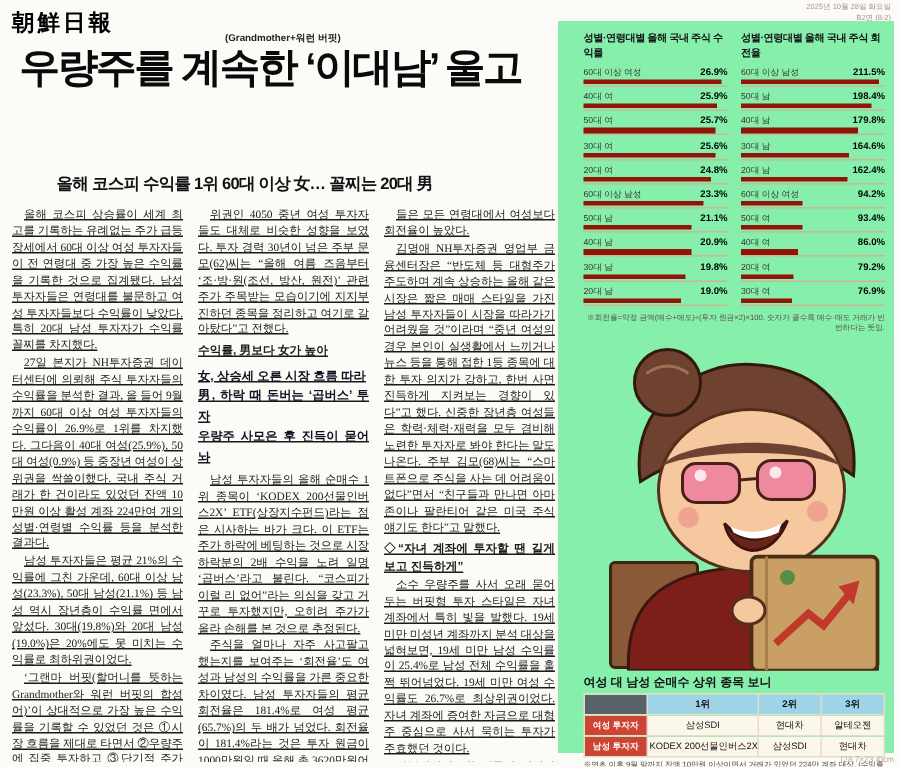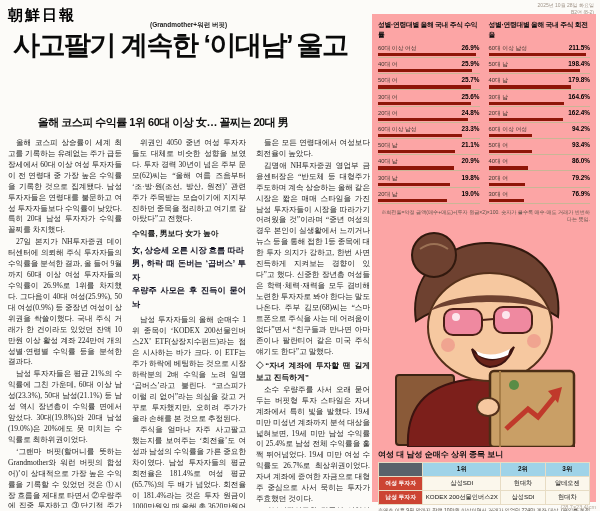--- a/index.html
+++ b/index.html
@@ -11,27 +11,27 @@
     font-weight:bold;font-size:15px;letter-spacing:2px;color:#000;}
   .edition{position:absolute;right:6px;top:2px;font-size:5px;color:#a09488;text-align:right;line-height:1.4;}
   .hl-annotation{position:absolute;left:150px;top:21px;font-size:6.5px;font-weight:bold;color:#222;}
   .headline{position:absolute;left:13px;top:29px;width:358px;
     font-size:27px;font-weight:800;line-height:1.2;letter-spacing:-1.5px;color:#0a0a0a;}
   .subtitle{position:absolute;left:8px;top:115px;width:310px;text-align:center;
     font-weight:bold;font-size:11px;letter-spacing:-0.5px;}
   .columns{position:absolute;left:8px;top:138px;width:362px;height:370px;
     display:flex;gap:10px;overflow:hidden;}
   .col{flex:1;font-family:"Liberation Serif",serif;font-size:7.6px;line-height:1.44;
-    text-align:justify;overflow:hidden;color:#1a1a1a;}
+    text-align:justify;overflow:hidden;color:#1a1a1a;text-decoration:underline;}
   .col p{margin:0 0 1px 0;text-indent:8px;}
   .sec-h{font-weight:bold;margin:3px 0 2px 0;font-family:"Liberation Sans",sans-serif;font-size:7.8px;}
   .pull-quote{font-weight:bold;margin:4px 0;line-height:1.65;font-size:8.2px;color:#101020;
     font-family:"Liberation Sans",sans-serif;}
   .panel{position:absolute;left:372px;top:14px;width:224px;height:488px;
-    background:#fca5a5;box-sizing:border-box;padding:6px 6px 4px 6px;}
+    background:#86efac;box-sizing:border-box;padding:6px 6px 4px 17px;}
   .charts{display:flex;gap:9px;}
   .chart{flex:1;}
   .chart-title{font-size:6.8px;font-weight:bold;margin-bottom:4px;letter-spacing:-0.3px;}
   .crow{margin-bottom:2.2px;}
   .crow-top{display:flex;justify-content:space-between;align-items:baseline;}
   .crow-label{font-size:5.8px;color:#3a332b;}
   .crow-val{font-weight:bold;font-size:6.4px;color:#000;}
   .bar-track{height:4px;border-bottom:1px solid #c9b696;}
   .bar-fill{height:3.2px;background:#8e1508;}
   .chart-note{font-size:5.1px;color:#5a5248;text-align:right;margin-top:3px;line-height:1.45;}
@@ -51,21 +51,21 @@
 <body>
 
 <div class="masthead-logo">朝鮮日報</div>
 <div class="edition">
   <div>2025년 10월 28일 화요일</div>
   <div>B2면 (8-2)</div>
 </div>
 
 <div class="hl-annotation">(Grandmother+워런 버핏)</div>
 <div class="headline">
-  <div>사고팔기 계속한 ‘이대남’ 울고</div>
+  <div>우량주를 계속한 ‘이대남’ 울고</div>
 </div>
 <div class="subtitle">올해 코스피 수익률 1위 60대 이상 女… 꼴찌는 20대 男</div>
 
 <div class="columns">
   <div class="col">
     <p>올해 코스피 상승률이 세계 최고를 기록하는 유례없는 주가 급등 장세에서 60대 이상 여성 투자자들이 전 연령대 중 가장 높은 수익률을 기록한 것으로 집계됐다. 남성 투자자들은 연령대를 불문하고 여성 투자자들보다 수익률이 낮았다. 특히 20대 남성 투자자가 수익률 꼴찌를 차지했다.</p>
     <p>27일 본지가 NH투자증권 데이터센터에 의뢰해 주식 투자자들의 수익률을 분석한 결과, 올 들어 9월까지 60대 이상 여성 투자자들의 수익률이 26.9%로 1위를 차지했다. 그다음이 40대 여성(25.9%), 50대 여성(0.9%) 등 중장년 여성이 상위권을 싹쓸이했다. 국내 주식 거래가 한 건이라도 있었던 잔액 10만원 이상 활성 계좌 224만여 개의 성별·연령별 수익률 등을 분석한 결과다.</p>
     <p>남성 투자자들은 평균 21%의 수익률에 그친 가운데, 60대 이상 남성(23.3%), 50대 남성(21.1%) 등 남성 역시 장년층이 수익률 면에서 앞섰다. 30대(19.8%)와 20대 남성(19.0%)은 20%에도 못 미치는 수익률로 최하위권이었다.</p>
     <p>‘그랜마 버핏(할머니를 뜻하는 Grandmother와 워런 버핏의 합성어)’이 상대적으로 가장 높은 수익률을 기록할 수 있었던 것은 ①시장 흐름을 제대로 타면서 ②우량주에 집중 투자하고 ③단기적 주가 움직임에 일희일비하는 대신 한번 투자한 주식은 진득하게 들고 있었던 데 비결이 있는 것으로 분석된다. 수익률 상</p>
   </div>

